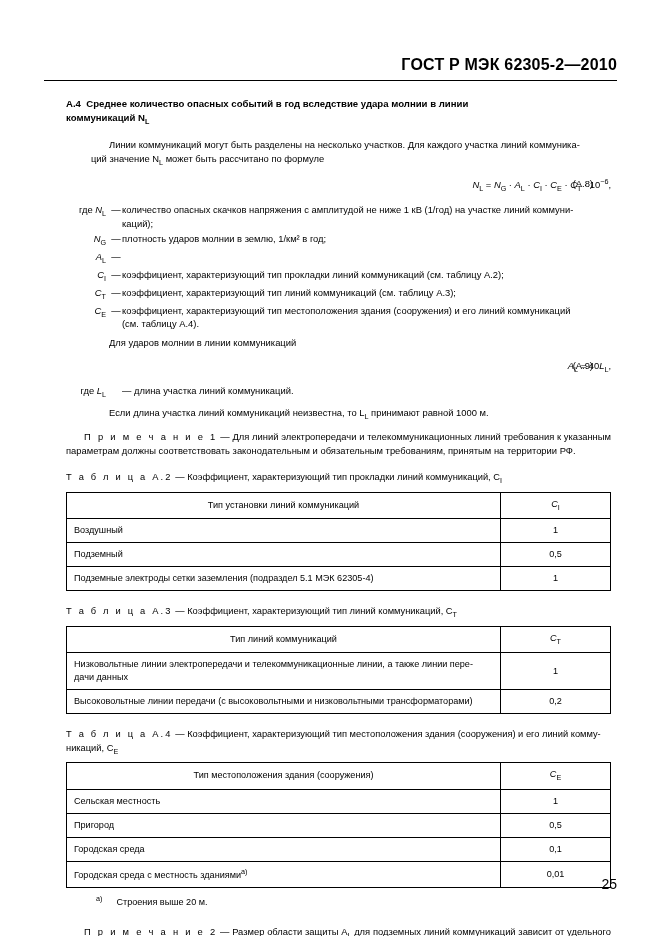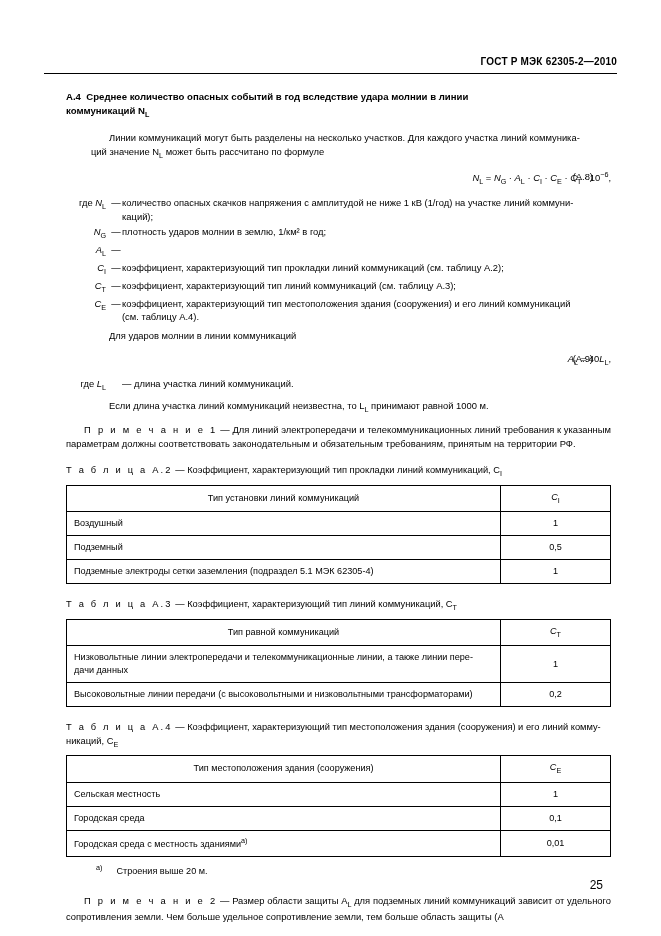--- a/index.html
+++ b/index.html
@@ -18,21 +18,21 @@
   .page {
     position: relative;
     width: 661px;
     height: 936px;
     box-sizing: border-box;
     padding: 56px 40px 24px 40px;
   }
   .header {
     text-align: right;
     font-weight: bold;
-    font-size: 10px;
+    font-size: 16px;
     letter-spacing: 0.2px;
     margin-bottom: 6px;
     padding-right: 4px;
   }
   .header-rule {
     border-bottom: 1px solid #000;
     margin: 3px 4px 16px 4px;
   }
   .content {
     padding-left: 26px;
@@ -140,23 +140,23 @@
     margin-left: 14px;
   }
   .foot-note {
     margin-top: 16px;
     text-align: justify;
     line-height: 1.55;
     text-indent: 18px;
   }
   .pageno {
     position: absolute;
-    right: 58px;
+    right: 44px;
     bottom: 44px;
-    font-size: 12px;
+    font-size: 14px;
     margin-top: 28px;
   }
   i {
     font-style: italic;
   }
   .sub {
     vertical-align: sub;
     font-size: 7.2px;
   }
   .sup {
@@ -267,21 +267,21 @@
       </tr>
     </tbody>
       </table>
 
     <div class="tbl-caption">
       <span class="sp">Т а б л и ц а  А.3</span><span> — Коэффициент, характеризующий тип линий коммуникаций, C</span><span class="sub">T</span>
     </div>
     <table>
       <tbody>
           <tr>
-        <th class="hdr">Тип равной коммуникаций</th>
+        <th class="hdr">Тип линий коммуникаций</th>
         <th class="hdr ccol"><i>C</i><span class="sub">T</span></th>
       </tr>
       <tr>
         <td class="left" style="white-space:pre-line">Низковольтные линии электропередачи и телекоммуникационные линии, а также линии пере-
 дачи данных</td>
         <td class="ccol">1</td>
       </tr>
       <tr>
         <td class="left">Высоковольтные линии передачи (с высоковольтными и низковольтными трансформаторами)</td>
         <td class="ccol">0,2</td>
@@ -296,20 +296,24 @@
       <tbody>
           <tr>
         <th class="hdr">Тип местоположения здания (сооружения)</th>
         <th class="hdr ccol"><i>C</i><span class="sub">E</span></th>
       </tr>
       <tr>
         <td class="left">Сельская местность</td>
         <td class="ccol">1</td>
       </tr>
       <tr>
+        <td class="left">Пригород</td>
+        <td class="ccol">0,5</td>
+      </tr>
+      <tr>
         <td class="left">Городская среда</td>
         <td class="ccol">0,1</td>
       </tr>
       <tr>
         <td class="left"><span>Городская среда с местность зданиями</span><span class="sup">а)</span></td>
         <td class="ccol">0,01</td>
       </tr>
     </tbody>
       </table>
     <div class="tnote">

